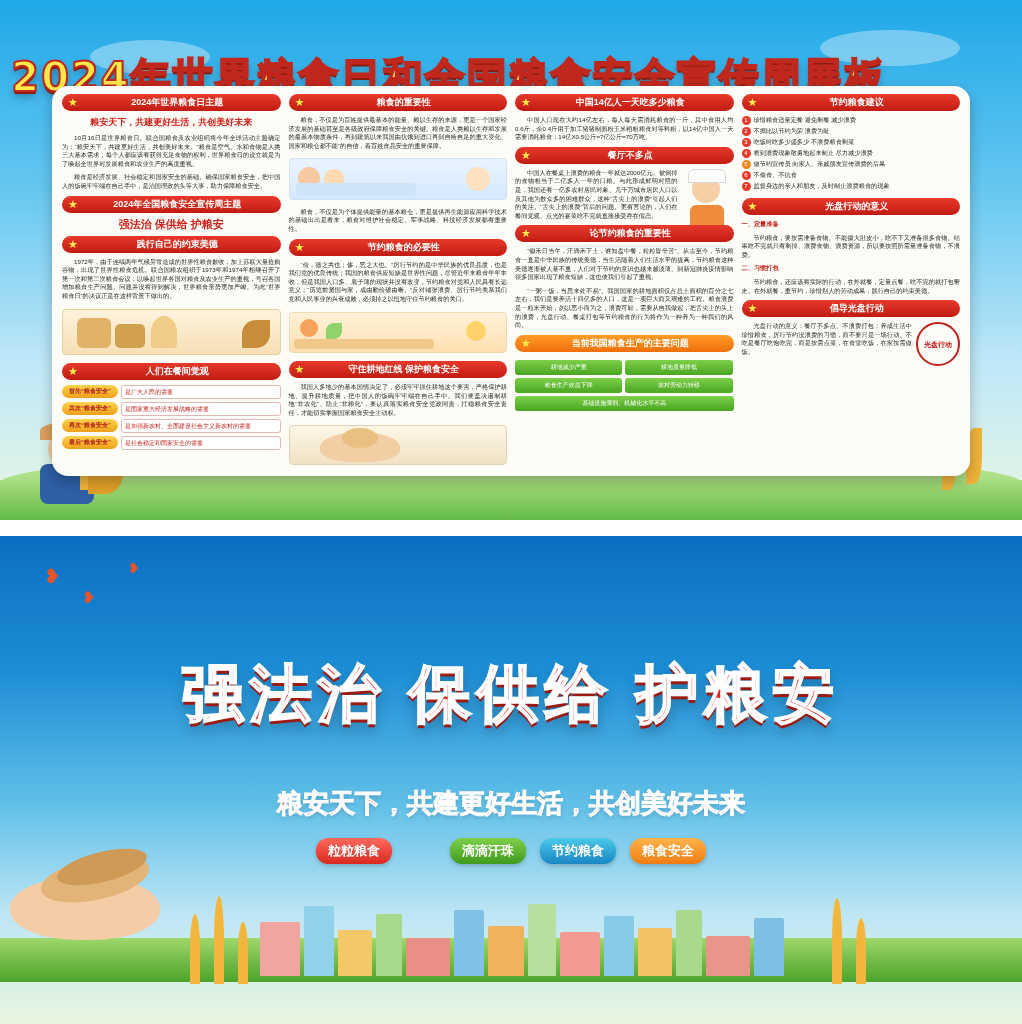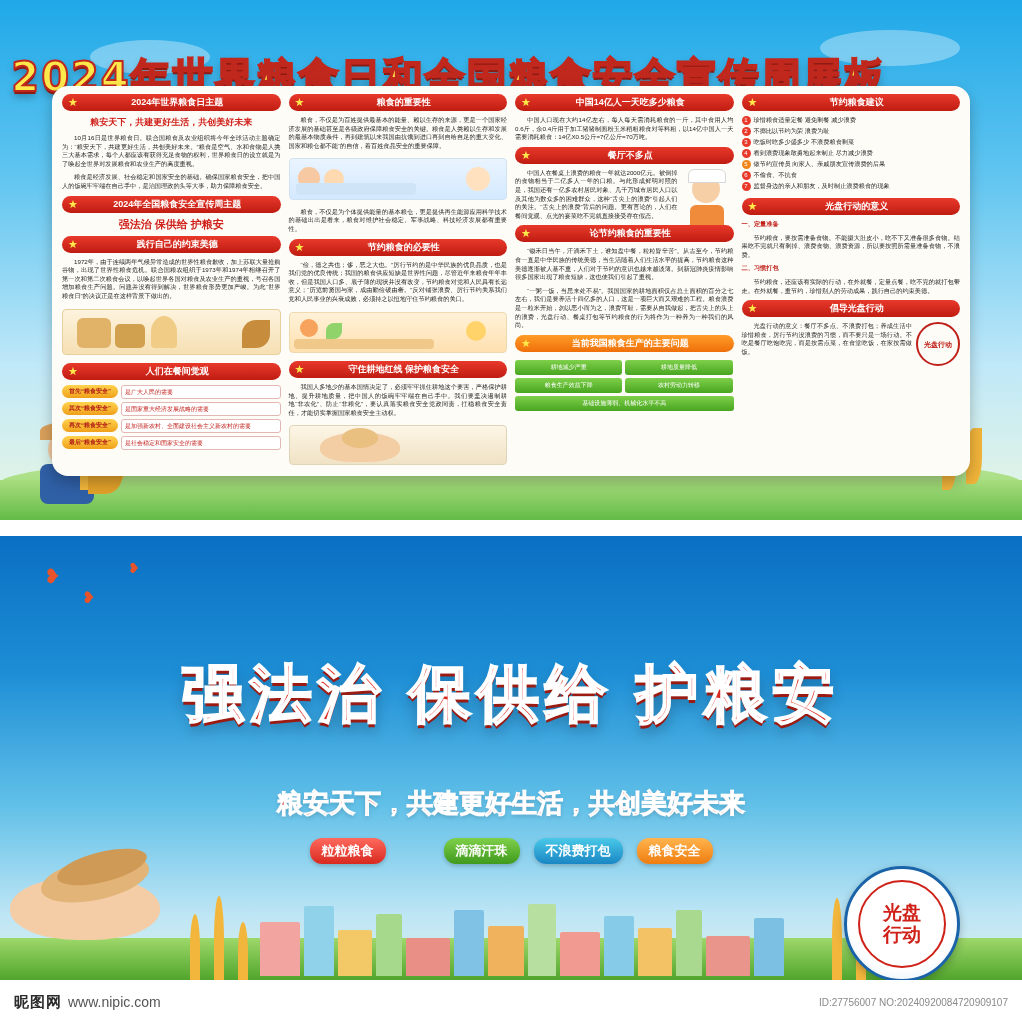--- a/index.html
+++ b/index.html
@@ -403,21 +403,21 @@
     <div class="bird" style="left:44px;top:28px;">❥</div>
     <div class="bird" style="left:82px;top:52px;font-size:16px;">❥</div>
     <div class="bird" style="left:128px;top:24px;font-size:14px;">❥</div>
 
     <div class="b-slogan">强法治  保供给  护粮安</div>
     <div class="b-sub">粮安天下，共建更好生活，共创美好未来</div>
 
     <div class="b-tags">
       <div class="b-tag t0">粒粒粮食</div>
       <div class="b-tag t1">滴滴汗珠</div>
-      <div class="b-tag t2">不浪费打包</div>
+      <div class="b-tag t2">节约粮食</div>
       <div class="b-tag t3">粮食安全</div>
     </div>
 
 
     <div class="grass-b"></div>
 
     <div class="city">
       <div class="skyline-b" style="left:10px;width:40px;height:54px;background:#f2a5a0;"></div>
       <div class="skyline-b" style="left:54px;width:30px;height:70px;background:#8fd2ea;"></div>
       <div class="skyline-b" style="left:88px;width:34px;height:46px;background:#f3c866;"></div>
@@ -439,26 +439,16 @@
     <div class="wheat-b" style="left:238px;height:62px;"></div>
     <div class="wheat-b" style="right:180px;height:86px;"></div>
     <div class="wheat-b" style="right:156px;height:66px;"></div>
 
     <div class="hands">
       <div style="position:absolute;left:10px;top:40px;width:150px;height:64px;border-radius:50% 50% 46% 46%;background:#f4cda6;"></div>
       <div style="position:absolute;left:40px;top:22px;width:110px;height:42px;border-radius:50%;background:#e3b478;transform:rotate(-12deg);"></div>
       <div style="position:absolute;left:56px;top:16px;width:92px;height:30px;border-radius:50%;background:#cf9a55;transform:rotate(-14deg);"></div>
     </div>
 
-    <div class="seal">
-      <div class="seal-in">光盘<br>行动</div>
-    </div>
-
-    <div class="footer-bar">
-      <div class="logo-wrap">
-        <span class="logo-mark">昵图网</span>
-        <span class="logo-url">www.nipic.com</span>
-      </div>
-      <div class="id-text">ID:27756007 NO:20240920084720909107</div>
-    </div>
+
   </div>
 
 </div>
 
 </body></html>

